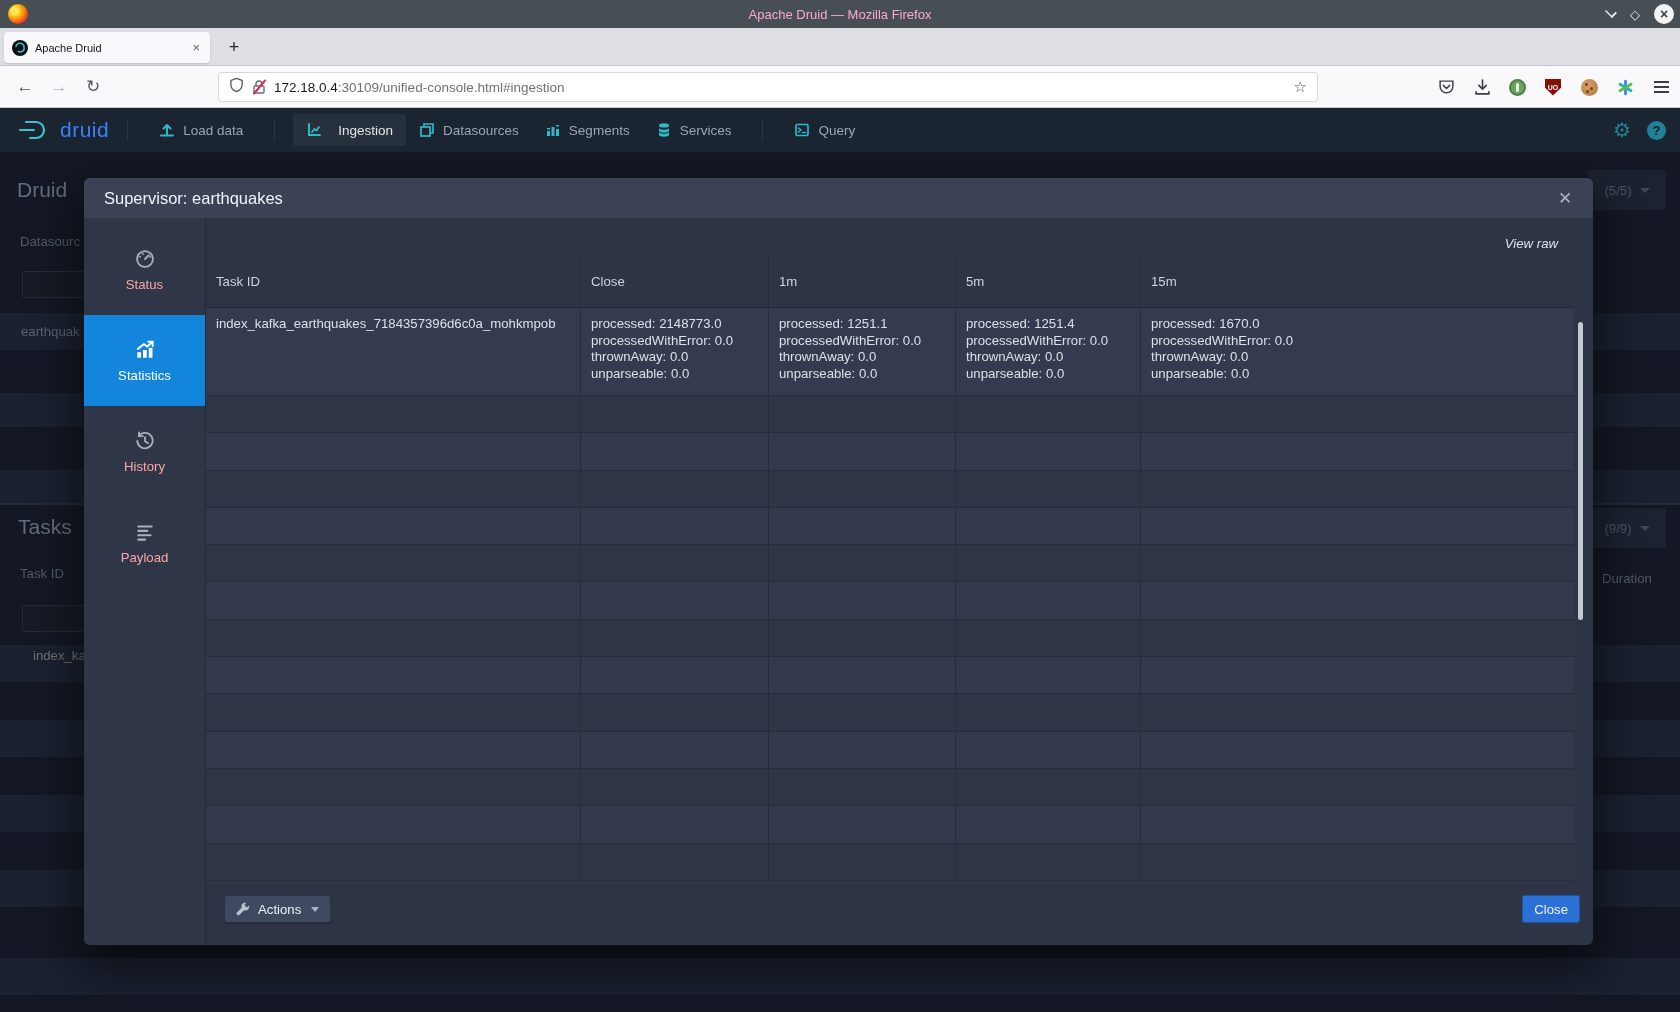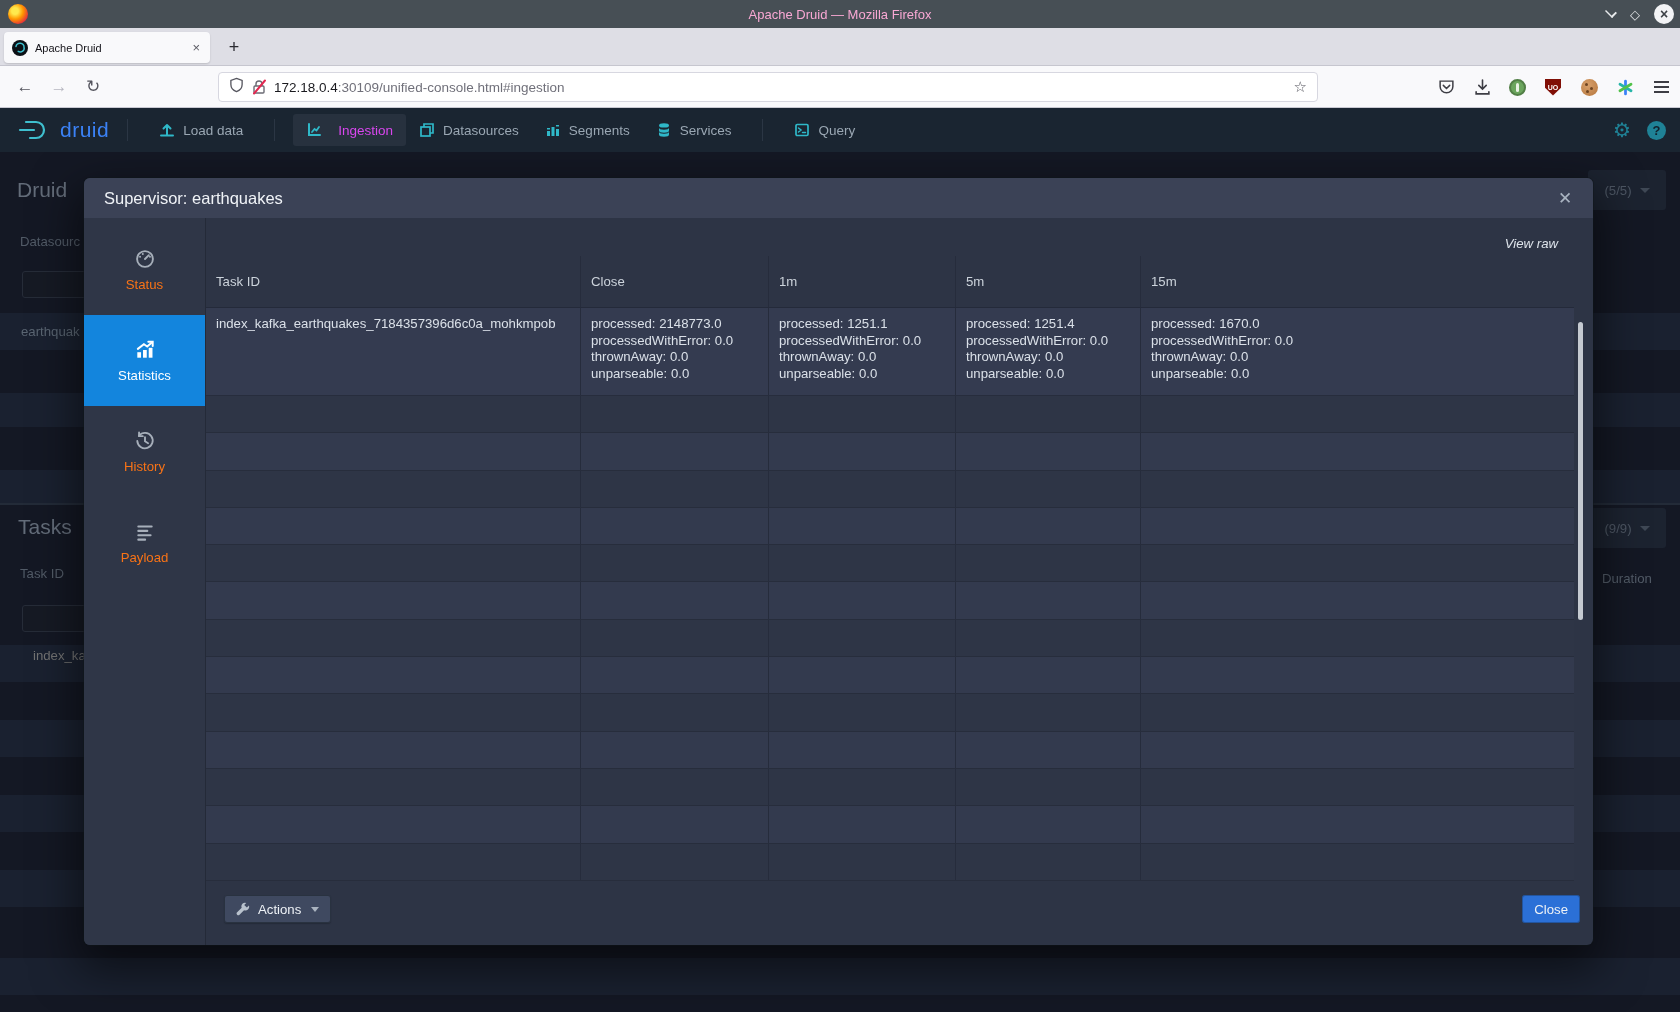--- a/index.html
+++ b/index.html
@@ -57,21 +57,21 @@
   .hamburger { display:flex; flex-direction:column; gap:3px; }
   .hamburger i { display:block; width:15px; height:2px; background:#3d3d44; }
 
   
   .dnavbar { position:absolute; top:108px; left:0; width:1680px; height:44px; background:#1a2531;
              display:flex; align-items:center; color:#9aa7b3; }
   .brand { display:flex; align-items:center; gap:8px; margin-left:18px; }
   .brand-name { font-size:21px; font-weight:400; color:#3b82f6; letter-spacing:.5px; }
   .nav-sep { width:1px; height:22px; background:#2b3644; margin:0 18px; }
   .nav-item { display:flex; align-items:center; gap:8px; font-size:13.5px; padding:8px 13px; border-radius:3px; }
-  .nav-item.active { background:#27313e; color:#d946ef;gap:16px; }
+  .nav-item.active { background:#27313e; color:#e5e5e5;gap:16px; }
   .nav-right { position:absolute; right:14px; top:0; height:44px; display:flex; align-items:center; gap:16px; }
   .gear { font-size:20px; color:#1f8296; line-height:1; }
   .helpc { width:19px; height:19px; border-radius:50%; background:#1f8296; color:#11202b; font-weight:bold;
            font-size:13px; display:flex; align-items:center; justify-content:center; }
 
   
   .page { position:absolute; top:152px; left:0; width:1680px; height:860px; background:#141824; overflow:hidden; }
   .stripe { position:absolute; left:0; width:1680px; height:37px; background:#1a2130; }
   .bg-h1 { position:absolute; font-size:21px; color:#636c79; }
   .bg-lbl { position:absolute; font-size:13.2px; color:#525b67; }
@@ -86,21 +86,21 @@
   .modal { position:absolute; left:84px; top:26px; width:1509px; height:767px; background:#2d3445;
            border-radius:6px; box-shadow:0 0 0 1px rgba(16,22,26,.4), 0 18px 46px 6px rgba(0,0,0,.55); }
   .m-header { position:absolute; top:0; left:0; right:0; height:40px; background:#3b4256;
               border-radius:6px 6px 0 0; display:flex; align-items:center; padding:0 20px; }
   .m-title { font-size:16.5px; color:#f0f3f7; }
   .m-close { position:absolute; right:16px; top:8px; width:24px; height:24px; color:#a9b3c0; font-size:17px;
              display:flex; align-items:center; justify-content:center; }
   .m-body { position:absolute; top:40px; left:0; right:0; bottom:0; display:flex; }
   .m-side { width:121px; background:#2f3647; border-radius:0 0 0 6px; padding-top:6px; flex:none; }
   .side-item { height:91px; display:flex; flex-direction:column; align-items:center; justify-content:center;
-               gap:7px; color:#f97316; font-size:13.2px; }
+               gap:7px; color:#fca5a5; font-size:13.2px; }
   .side-item svg { opacity:.85; }
   .side-item.active { background:#1385dd; color:#ffffff; }
   .side-item.active svg { opacity:1; }
   .m-content { position:relative; flex:1; border-left:1px solid #242a38; }
   .view-raw { position:absolute; top:18px; right:35px; font-size:13.2px; color:#dde3ea;font-style:italic; }
 
   .stats-table { position:absolute; top:38px; left:0; width:1368px; }
   .t-hrow { display:flex; height:52px; border-bottom:1px solid #242a3a; }
   .t-hcell { display:flex; align-items:center; padding-left:10px; font-size:13.2px; color:#ccd3db; }
   .c0{width:375px} .c1{width:188px} .c2{width:187px} .c3{width:185px} .c4{flex:1}

